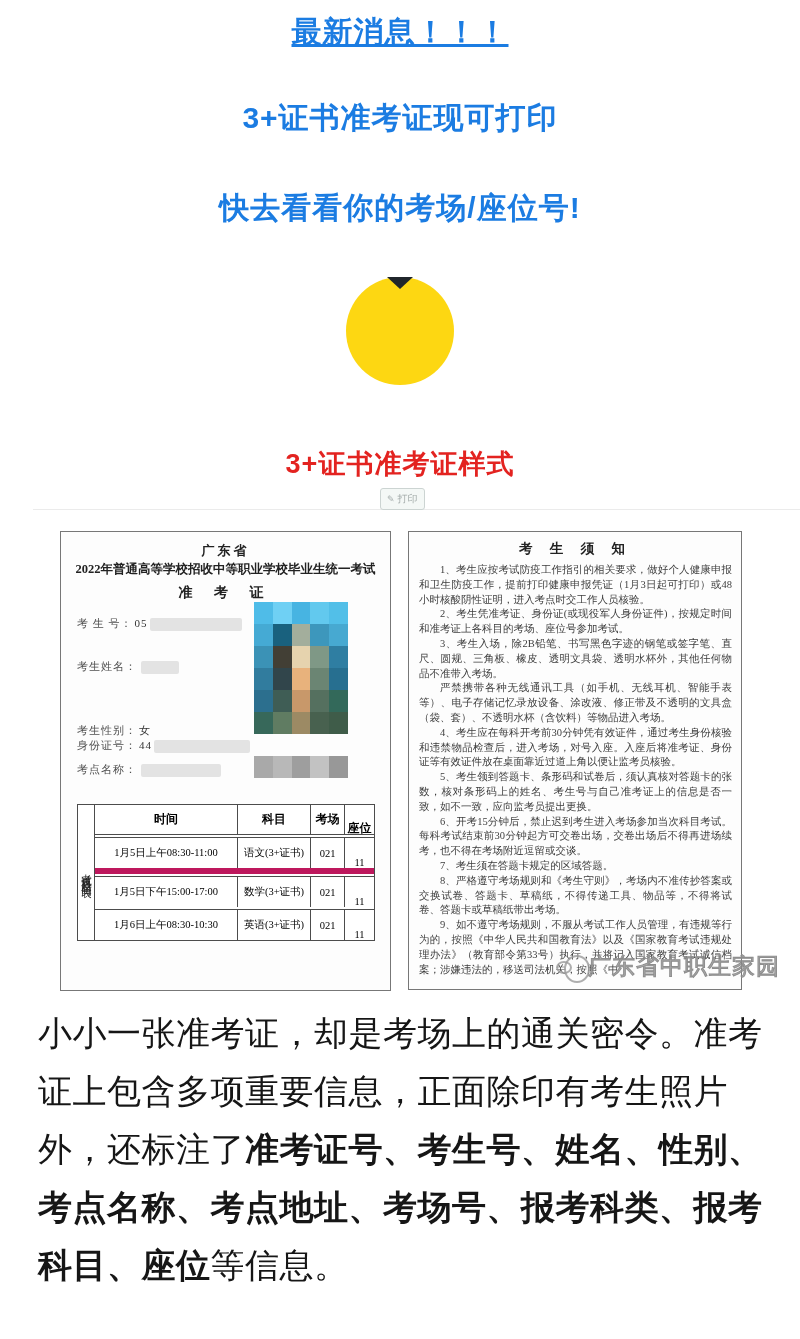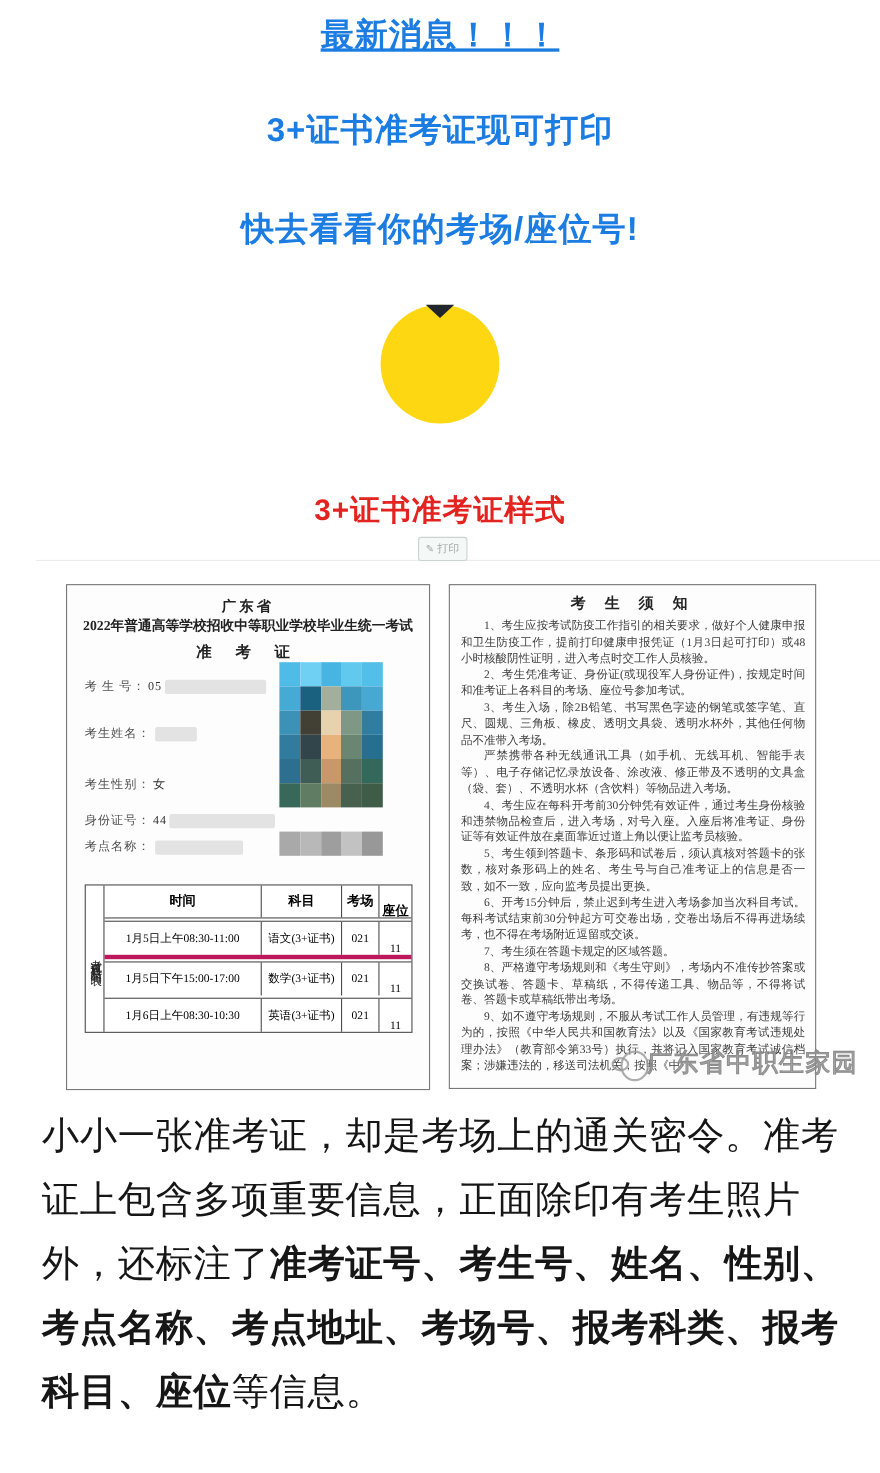--- a/index.html
+++ b/index.html
@@ -42,21 +42,21 @@
   .t-province{position:absolute;top:10px;left:0;width:100%;text-align:center;
               font-size:13px;font-weight:700;letter-spacing:3px;color:#222;}
   .t-examtitle{position:absolute;top:29px;left:0;width:100%;text-align:center;
                font-size:12.5px;font-weight:700;white-space:nowrap;color:#222;}
   .t-doctype{position:absolute;top:52px;left:0;width:100%;text-align:center;
              font-size:14px;font-weight:700;letter-spacing:9px;color:#222;}
   .t-fields{position:absolute;left:0;top:0;width:100%;height:100%;}
   .t-field{position:absolute;left:16px;font-size:11px;letter-spacing:1px;color:#4f4f4f;}
   .t-field:nth-child(1){top:84px;}
   .t-field:nth-child(2){top:127px;}
-  .t-field:nth-child(3){top:173px;}
+  .t-field:nth-child(3){top:191px;}
   .t-field:nth-child(4){top:206px;}
   .t-field:nth-child(5){top:230px;}
   .t-field:nth-child(6){top:253px;margin-top:40px;}
   .t-value{color:#333;margin-left:2px;}
   .t-mask{display:inline-block;height:13px;background:#e3e3e3;border-radius:2px;
           vertical-align:middle;margin-left:2px;}
   .t-field:nth-child(1) .t-mask{width:92px;}
   .t-field:nth-child(2) .t-mask{width:38px;}
   .t-field:nth-child(4) .t-mask{width:96px;}
   .t-field:nth-child(5) .t-mask{width:80px;}
@@ -70,21 +70,21 @@
 
   .sch{position:absolute;left:16px;top:272px;display:flex;border:1px solid #4c4c4c;background:#fff;}
   .sch-side{width:16px;border-right:1px solid #4c4c4c;display:flex;align-items:center;justify-content:center;
             writing-mode:vertical-lr;text-orientation:upright;font-size:10.5px;
             letter-spacing:2px;color:#222;padding:2px 0;}
   .sch-main{display:flex;flex-direction:column;}
   .sch-row{display:flex;}
   .sch-row.data{border-top:1px solid #4c4c4c;margin-top:2px;height:30px;}
   .sch-row.head{height:29px;border-bottom:1px solid #4c4c4c;font-weight:700;}
   .sch-row.data + .sch-row.data{border-bottom:none;}
-  .sch-row.data{border-bottom:4px solid #be185d;}
+  .sch-row.data{border-bottom:6px solid #be185d;}
   .sch-row.data:last-child{border-bottom:none;}
   .sch-cell{display:flex;align-items:center;justify-content:center;
             border-right:1px solid #4c4c4c;font-size:10.5px;color:#000000;}
   .sch-cell:last-child{border-right:none;}
   .sch-row.head .sch-cell{font-size:12px;}
   .c0{width:142px;}.c1{width:72px;}.c2{width:33px;}.c3{width:29px;margin-top:18px;}
 
   
   .n-inner{position:absolute;left:10px;right:9px;top:8px;bottom:6px;overflow:hidden;}
   .n-title{text-align:center;font-size:13.5px;font-weight:700;letter-spacing:7px;

